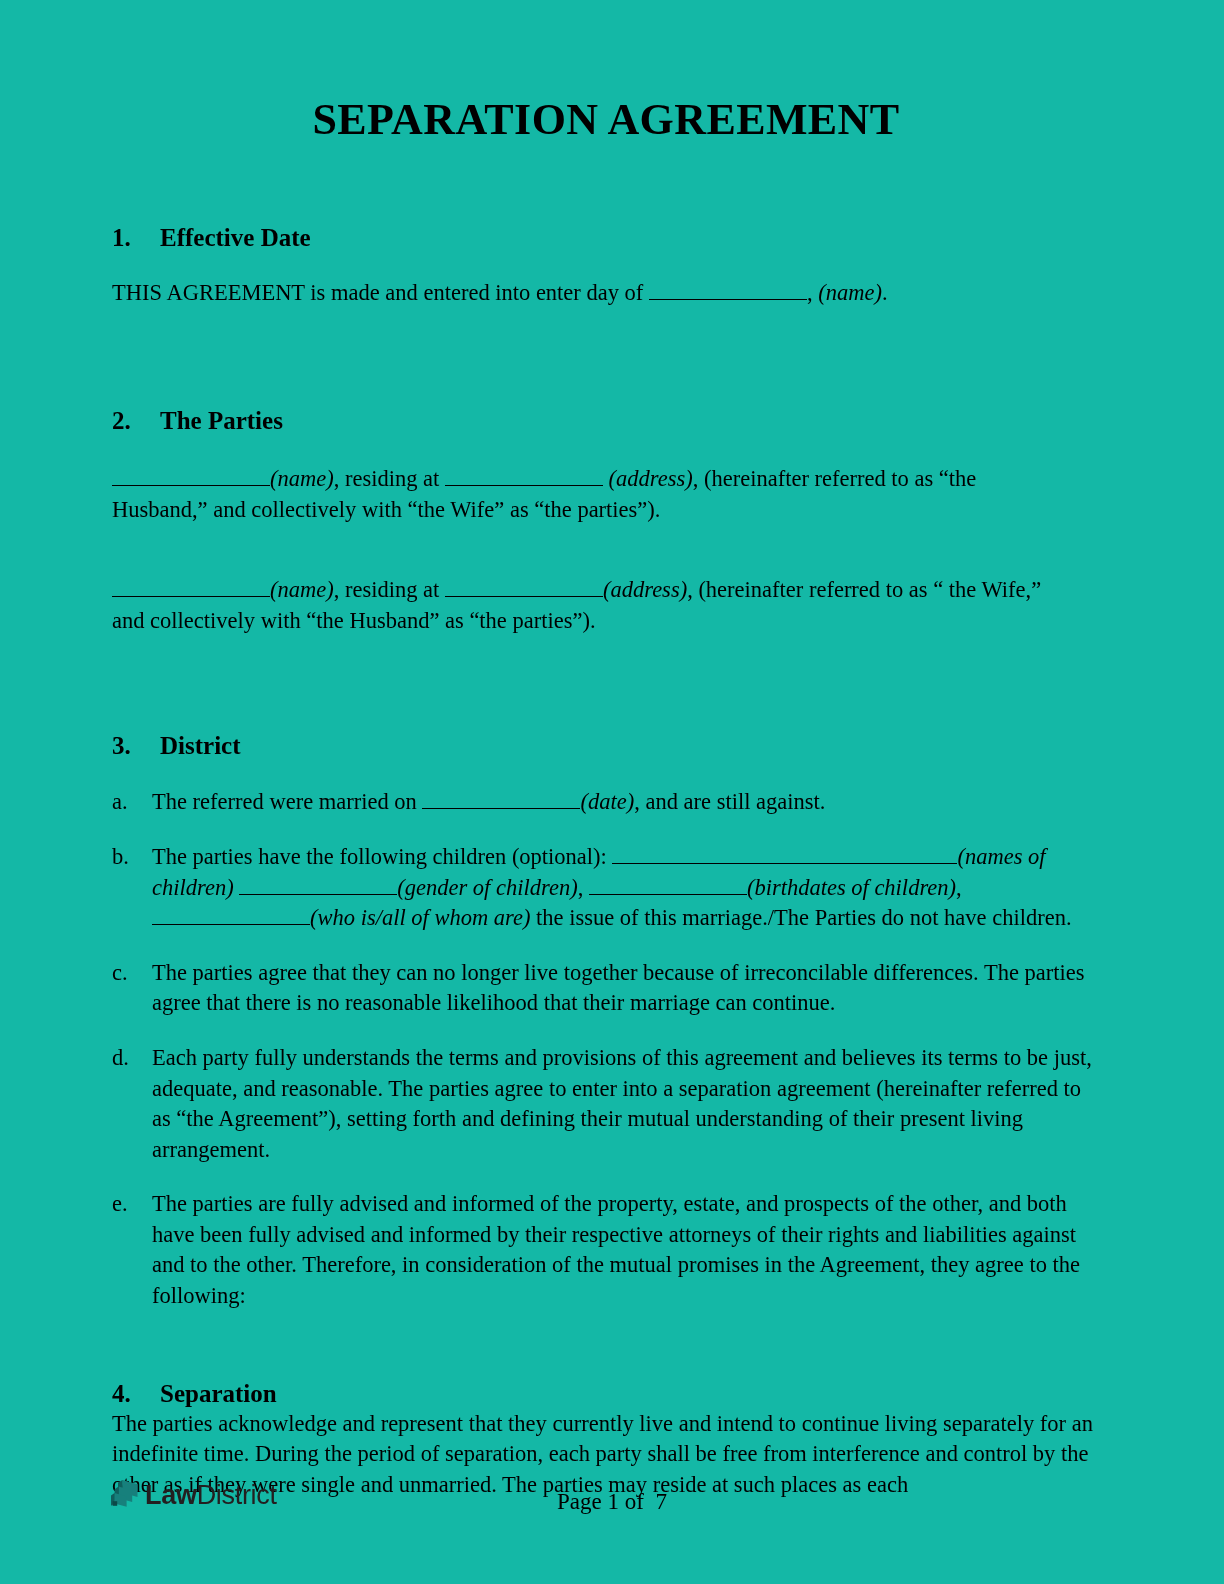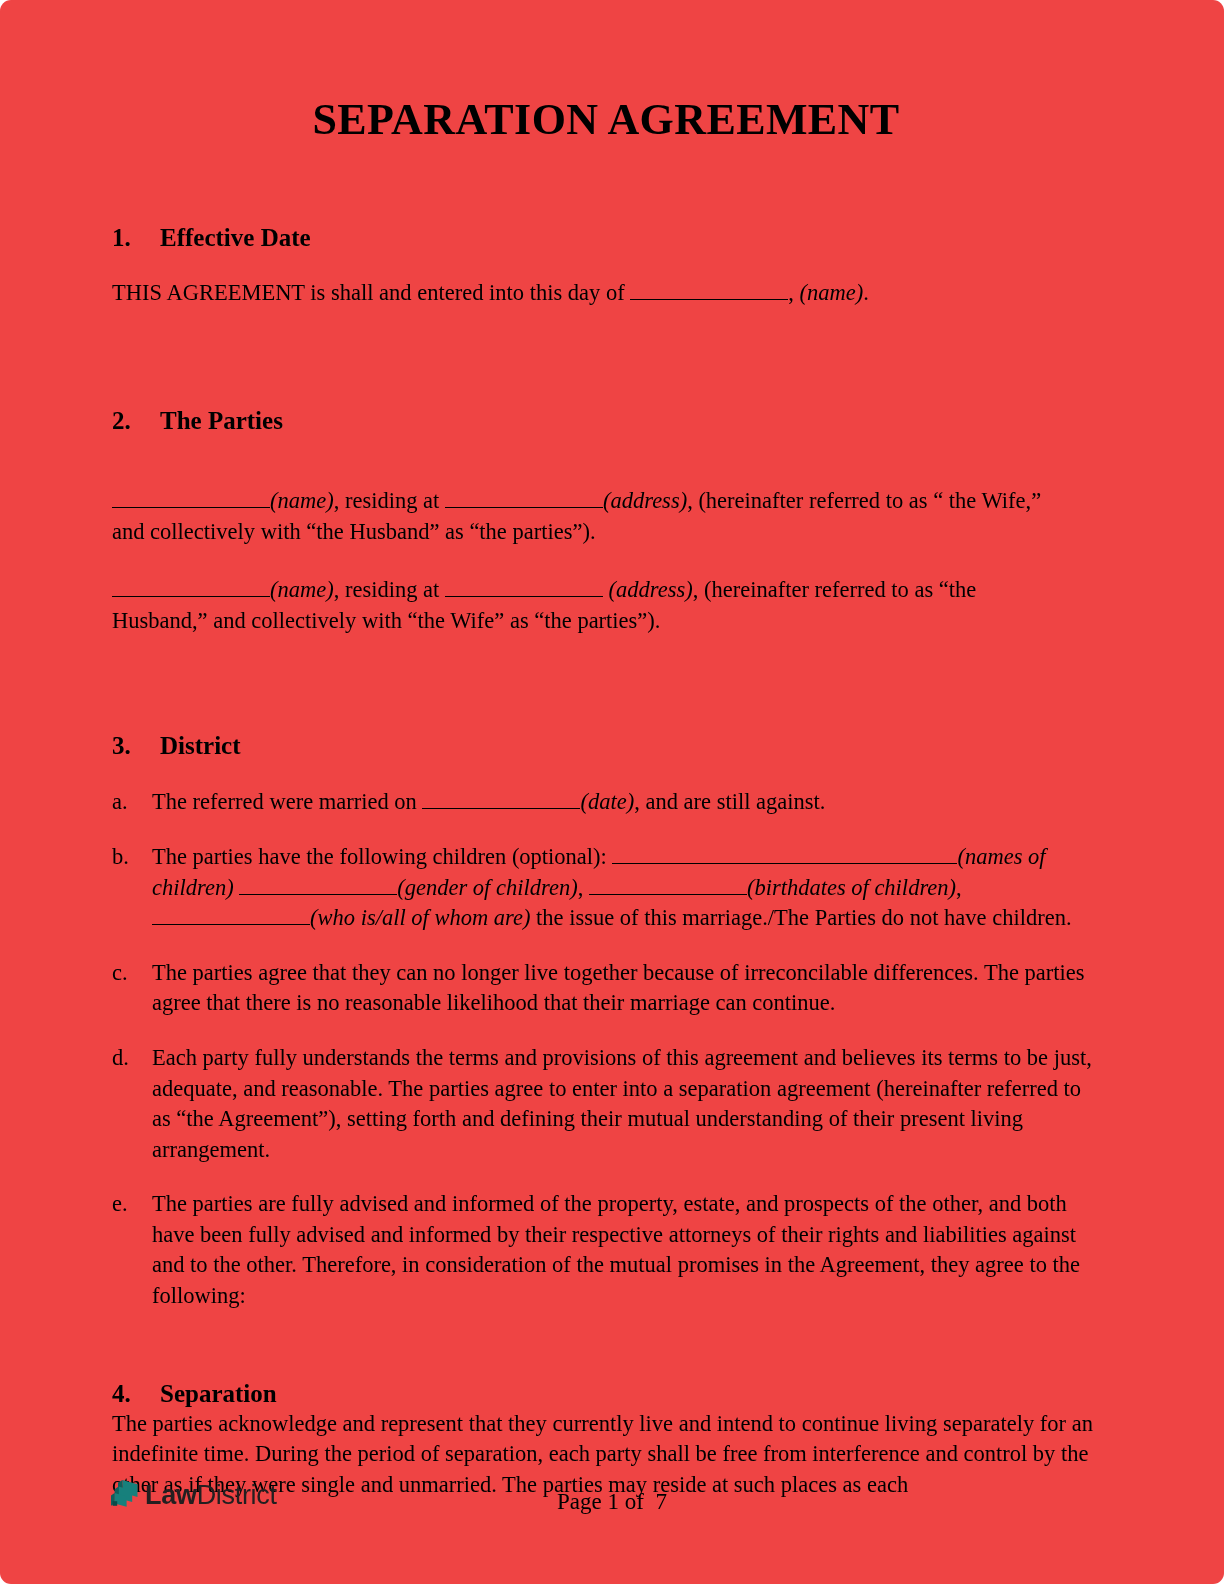--- a/index.html
+++ b/index.html
@@ -14,22 +14,21 @@
     color: #000000;
     position: relative;
     overflow: hidden;
   }
   .page {
     position: relative;
     width: 1224px;
     height: 1584px;
     box-sizing: border-box;
     padding: 0;
-    background: #ef4444;
-    border-radius: 11px;
+    background: #14b8a6;
   }
   .content {
     position: absolute;
     left: 112px;
     top: 0;
     width: 988px;
   }
 
   
   .doc-title {
@@ -156,30 +155,30 @@
 
   <div class="content">
 
     <h1 class="doc-title">SEPARATION AGREEMENT</h1>
 
     <div class="sec-heading" id="h-effective-date">
       <span class="sec-num">1.</span>
       <span class="sec-label">Effective Date</span>
     </div>
 
-    <p class="body-p" id="p-effective-date"><span>THIS AGREEMENT is shall and entered into this day of </span><span class="blank w-md"></span>, <span class="ital">(name)</span><span>.</span></p>
+    <p class="body-p" id="p-effective-date"><span>THIS AGREEMENT is made and entered into enter day of </span><span class="blank w-md"></span>, <span class="ital">(name)</span><span>.</span></p>
 
     <div class="sec-heading" id="h-parties">
       <span class="sec-num">2.</span>
       <span class="sec-label">The Parties</span>
     </div>
 
+    <p class="body-p" id="p-party-husband"><span class="blank w-md"></span><span class="ital">(name)</span><span>, residing at </span><span class="blank w-md"></span> <span class="ital">(address)</span><span>, (hereinafter referred to as “the Husband,” and collectively with “the Wife” as “the parties”).</span></p>
+
     <p class="body-p" id="p-party-wife"><span class="blank w-md"></span><span class="ital">(name)</span><span>, residing at </span><span class="blank w-md"></span><span class="ital">(address)</span><span>, (hereinafter referred to as “ the Wife,” and collectively with “the Husband” as “the parties”).</span></p>
-
-    <p class="body-p" id="p-party-husband"><span class="blank w-md"></span><span class="ital">(name)</span><span>, residing at </span><span class="blank w-md"></span> <span class="ital">(address)</span><span>, (hereinafter referred to as “the Husband,” and collectively with “the Wife” as “the parties”).</span></p>
 
     <div class="sec-heading" id="h-recitals">
       <span class="sec-num">3.</span>
       <span class="sec-label">District</span>
     </div>
 
     <ol class="lettered-list" id="recitals-list">
 
       <li>
         <span class="marker">a.</span><span>The referred were married on </span><span class="blank w-md"></span><span class="ital">(date)</span><span>, and are still against.</span>

